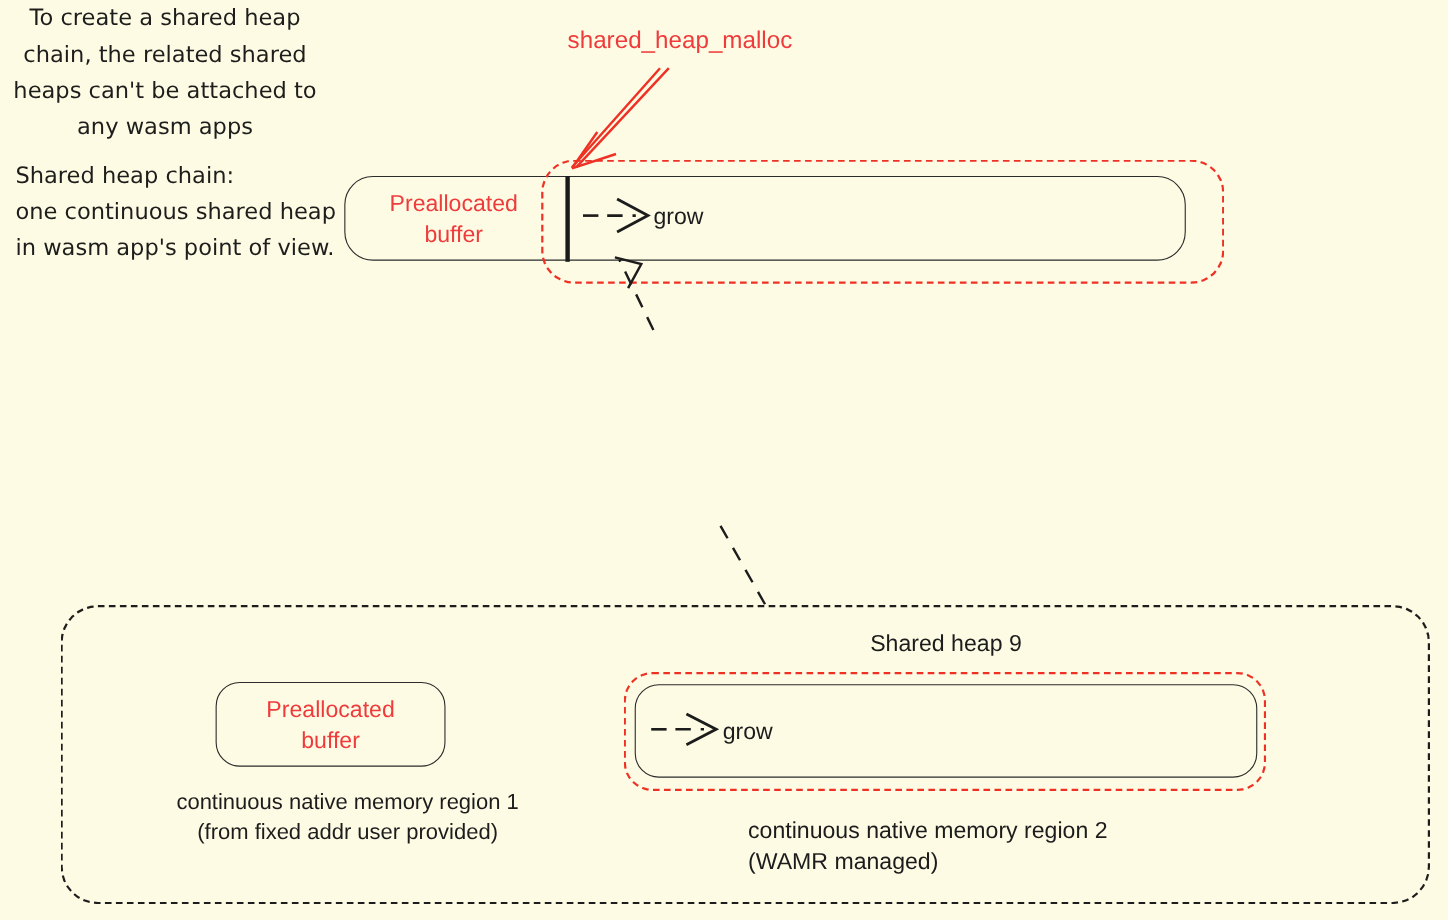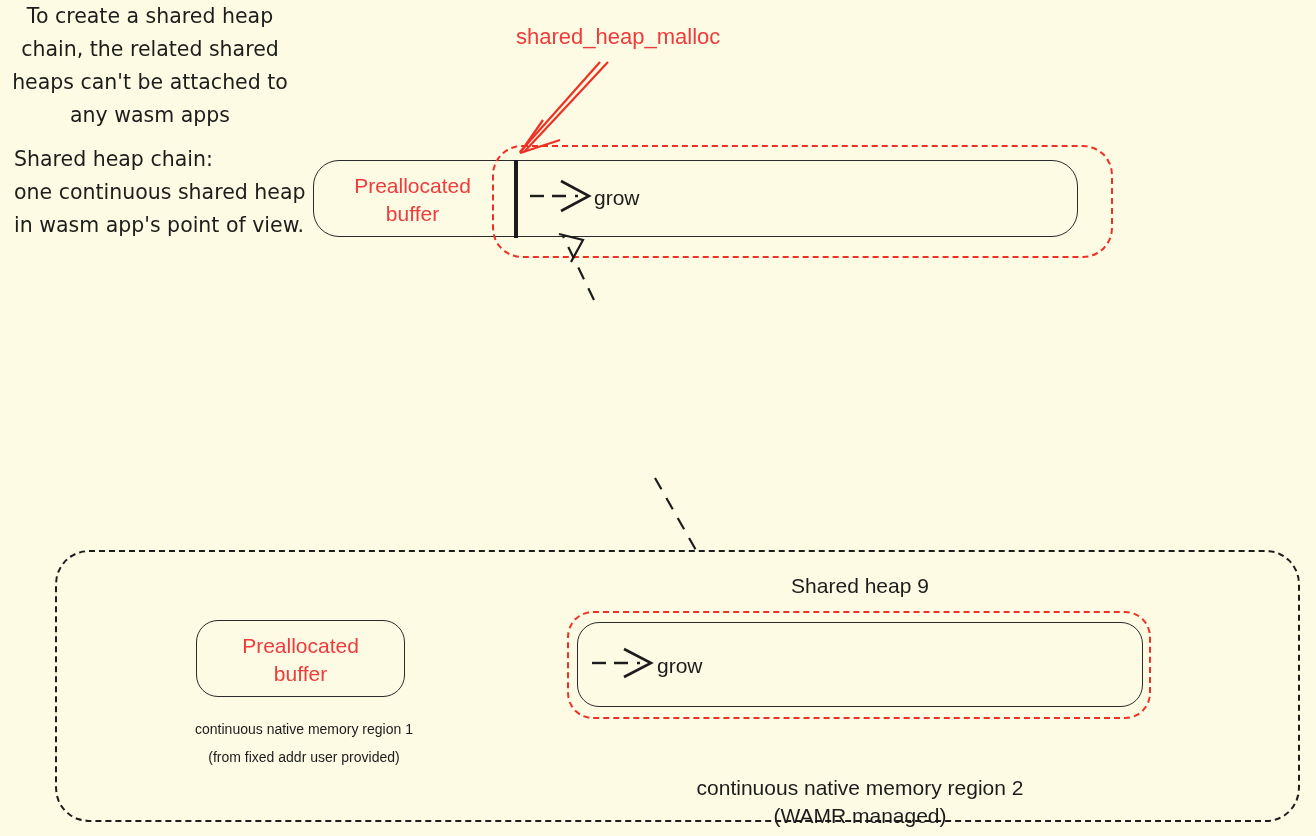--- a/index.html
+++ b/index.html
@@ -132,25 +132,25 @@
   .prealloc-box-label {
     left: 200px;
     top: 632px;
     width: 201px;
     text-align: center;
     font-size: 21px;
     color: #ef3b3b;
     line-height: 28px;
   }
   .region1-caption {
-    left: 124px;
+    left: 136px;
     top: 715px;
     width: 360px;
     text-align: center;
-    font-size: 14px;
+    font-size: 20px;
     line-height: 28px;
   }
 
   .heap2-red-dashed {
     left: 567px;
     top: 611px;
     width: 584px;
     height: 108px;
     border: 2.6px dashed #ee3124;
     border-radius: 26px;
@@ -167,24 +167,22 @@
   }
   .grow-bottom-label {
     left: 657px;
     top: 652px;
     font-size: 21px;
   }
   .region2-caption {
     left: 680px;
     top: 742px;
     width: 360px;
-    text-align: center;
-    font-size: 21px;
-    line-height: 28px;
-    margin-top: 32px;
+    font-size: 21px;
+    line-height: 28px;
   }
 
   svg.overlay {
     position: absolute;
     left: 0; top: 0;
     width: 1316px;
     height: 836px;
     pointer-events: none;
   }
 </style>

